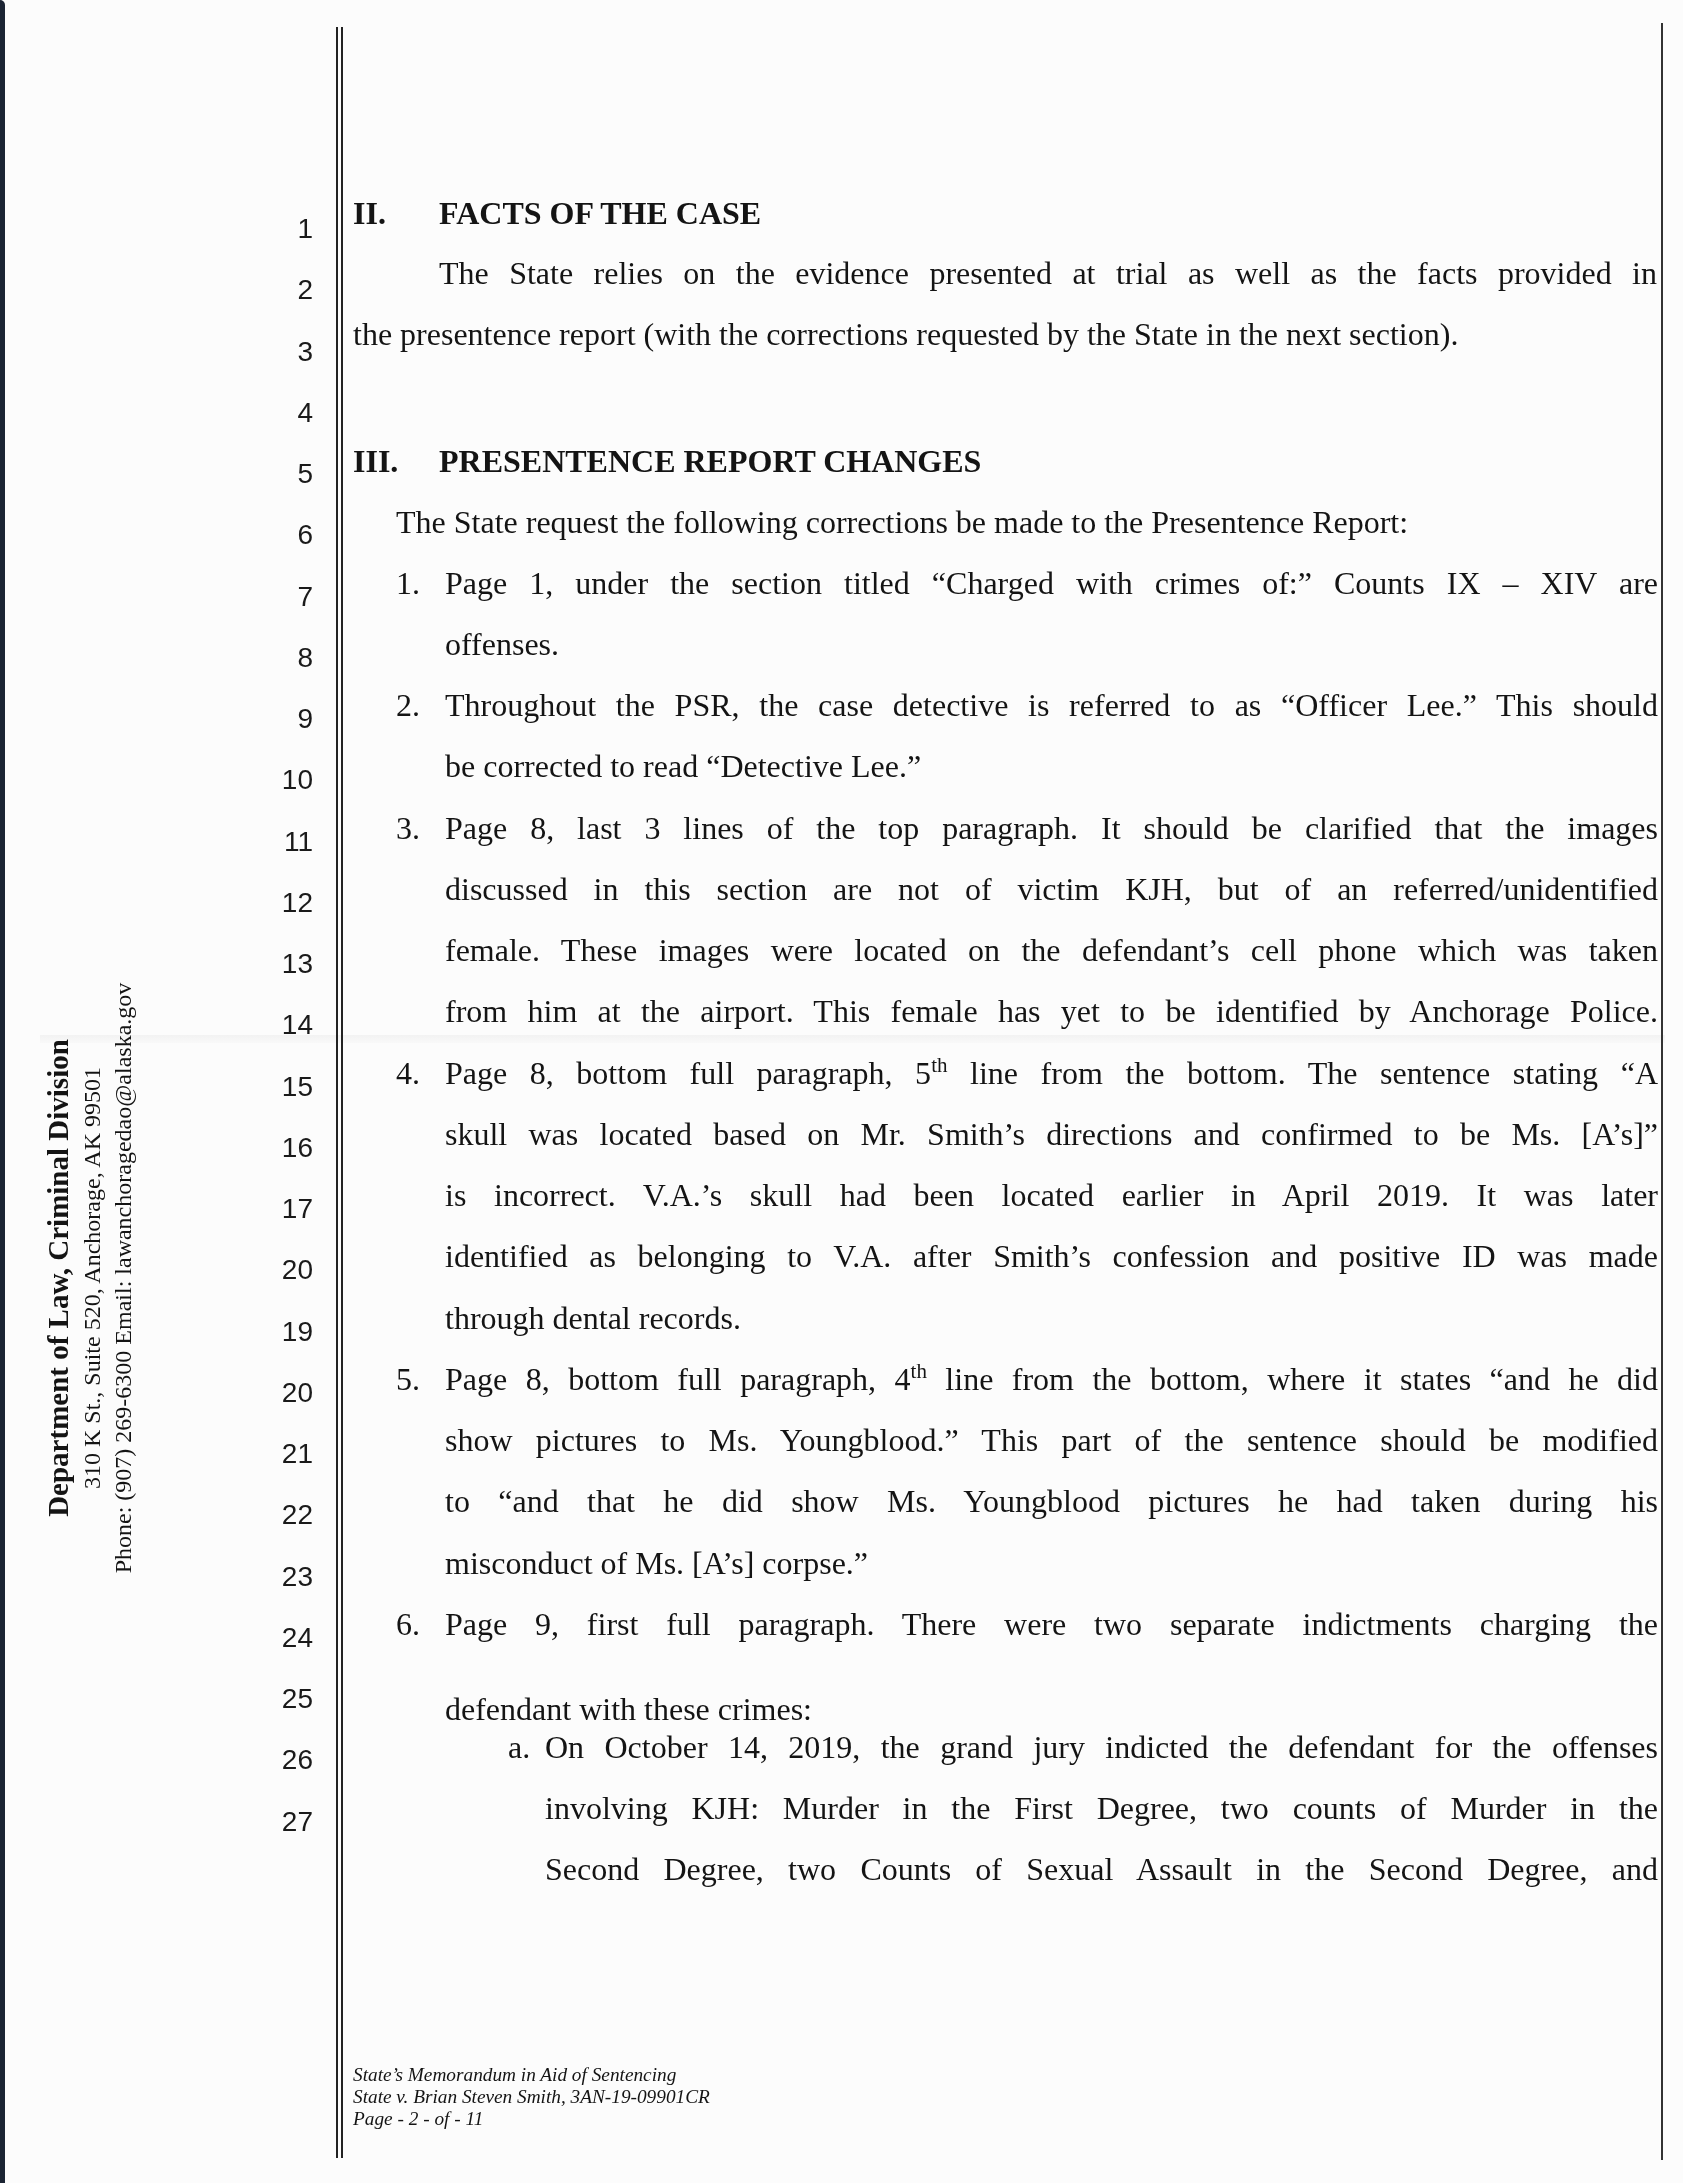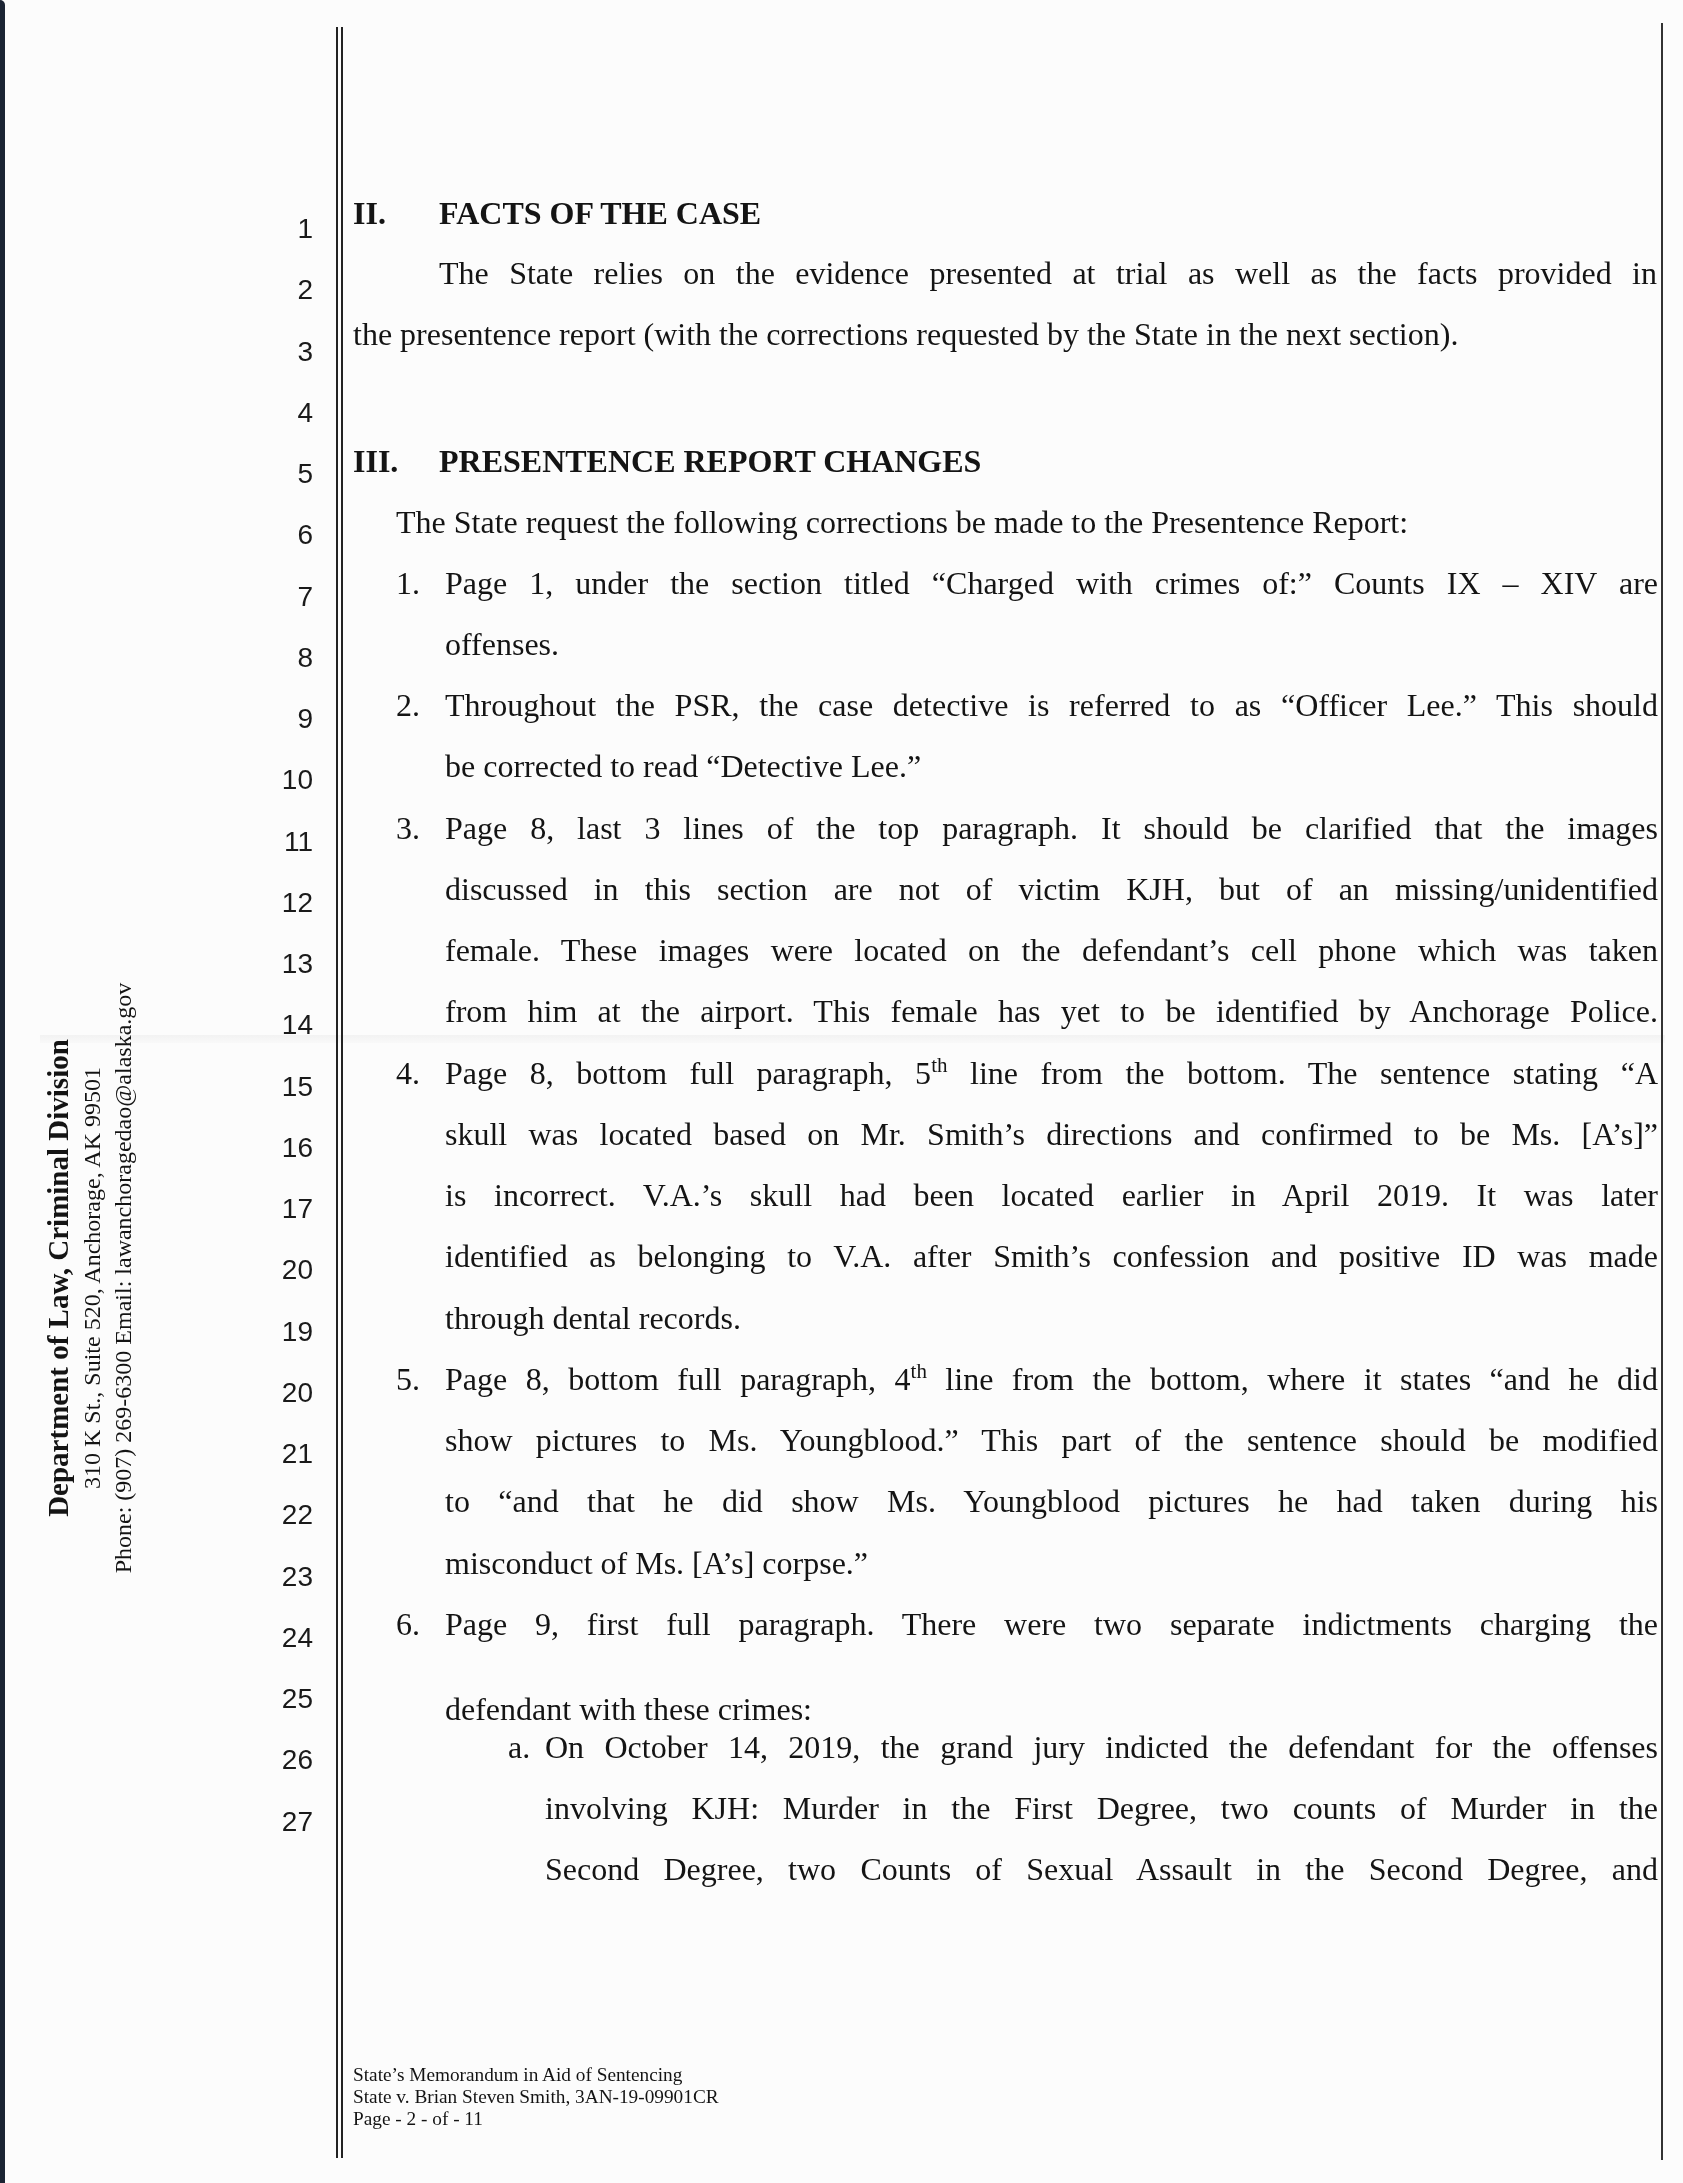--- a/index.html
+++ b/index.html
@@ -39,21 +39,21 @@
     position: absolute; left: 40px; top: 1035px; width: 1625px; height: 8px;
     background: linear-gradient(#eeeeee, #f8f8f8);
     opacity: 0.7;
   }
   .text { position: absolute; font-size: 32px; line-height: 37px; white-space: nowrap; }
   .heading { font-weight: bold; }
   .justify { text-align: justify; text-align-last: justify; white-space: normal; }
   sup { font-size: 21px; line-height: 0; }
   .footer {
     position: absolute; left: 353px; top: 2064px;
-    font-size: 19.3px; line-height: 22px;
+    font-style: italic; font-size: 19.3px; line-height: 22px;
   }
   .footer div { white-space: nowrap; }
 </style>
 </head>
 <body>
 
 <div class="scan-edge"></div>
 <div class="fold-line"></div>
 <div class="pleading-double"></div>
 <div class="pleading-right"></div>
@@ -106,21 +106,21 @@
 <div class="text" style="left:396px; top:565px;">1.</div>
 <div class="text justify" style="left:445px; top:565px; width:1213px;">Page 1, under the section titled “Charged with crimes of:” Counts IX – XIV are</div>
 <div class="text" style="left:445px; top:626px;">offenses.</div>
 
 <div class="text" style="left:396px; top:687px;">2.</div>
 <div class="text justify" style="left:445px; top:687px; width:1213px;">Throughout the PSR, the case detective is referred to as “Officer Lee.” This should</div>
 <div class="text" style="left:445px; top:748px;">be corrected to read “Detective Lee.”</div>
 
 <div class="text" style="left:396px; top:810px;">3.</div>
 <div class="text justify" style="left:445px; top:810px; width:1213px;">Page 8, last 3 lines of the top paragraph.  It should be clarified that the images</div>
-<div class="text justify" style="left:445px; top:871px; width:1213px;">discussed in this section are not of victim KJH, but of an missing/unidentified</div>
+<div class="text justify" style="left:445px; top:871px; width:1213px;">discussed in this section are not of victim KJH, but of an referred/unidentified</div>
 <div class="text justify" style="left:445px; top:932px; width:1213px;">female.  These images were located on the defendant’s cell phone which was taken</div>
 <div class="text justify" style="left:445px; top:993px; width:1213px;">from him at the airport.  This female has yet to be identified by Anchorage Police.</div>
 
 <div class="text" style="left:396px; top:1055px;">4.</div>
 <div class="text justify" style="left:445px; top:1055px; width:1213px;"><span>Page 8, bottom full paragraph, 5</span><sup>th</sup><span> line from the bottom.  The sentence stating “A</span></div>
 <div class="text justify" style="left:445px; top:1116px; width:1213px;">skull was located based on Mr. Smith’s directions and confirmed to be Ms. [A’s]”</div>
 <div class="text justify" style="left:445px; top:1177px; width:1213px;">is incorrect.  V.A.’s skull had been located earlier in April 2019.  It was later</div>
 <div class="text justify" style="left:445px; top:1238px; width:1213px;">identified as belonging to V.A. after Smith’s confession and positive ID was made</div>
 <div class="text" style="left:445px; top:1300px;">through dental records.</div>
 

